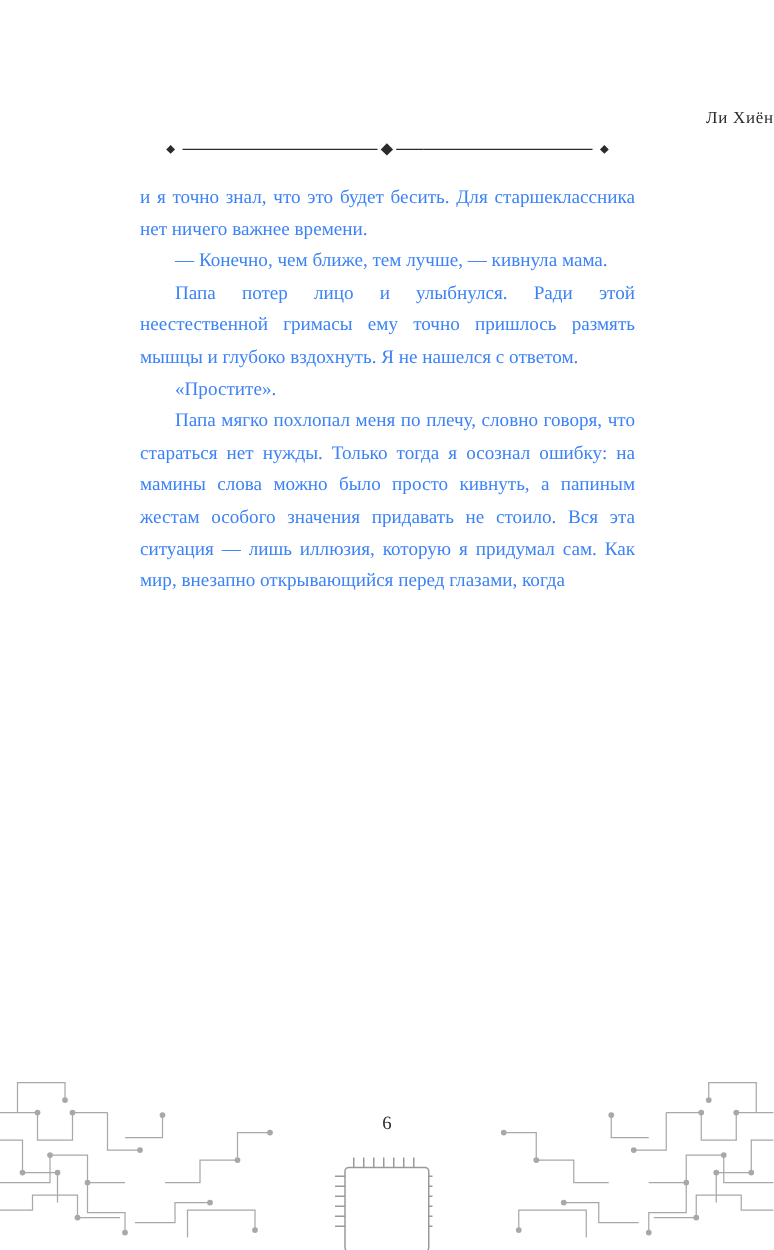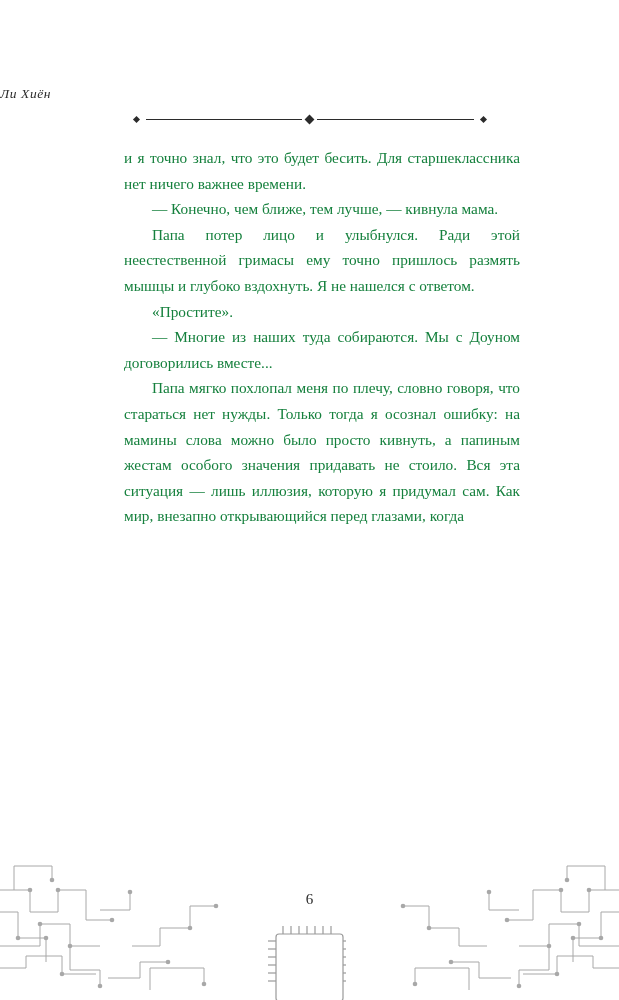--- a/index.html
+++ b/index.html
@@ -22,23 +22,22 @@
     width: 619px;
     height: 1000px;
   }
 
   
   .running-head {
     position: absolute;
     top: 86px;
     left: 0;
     width: 100%;
-    text-align: left;
+    text-align: right;
     font-family: "Liberation Serif", serif;
-    font-style: italic;
     font-size: 13.5px;
     letter-spacing: 0.6px;
     color: #2b2b2b;
   }
 
   
   .ornament {
     position: absolute;
     top: 112px;
     left: 50%;
@@ -83,23 +82,22 @@
   
   .text-block {
     position: absolute;
     top: 145px;
     left: 112px;
     width: 396px;
     font-size: 15.3px;
     line-height: 25.6px;
     text-align: justify;
     text-justify: inter-word;
-    color: #15803d;
+    color: #3b82f6;
     hyphens: manual;
-    margin-left: 12px;
   }
   .text-block p {
     margin: 0;
     text-indent: 0;
   }
   .text-block p.ind {
     text-indent: 28px;
   }
   .text-block p:last-child { }
 
@@ -144,21 +142,20 @@
     <span class="orn-line"></span>
     <span class="orn-gap"></span>
     <span class="orn-dot"></span>
   </div>
 
   <div class="text-block">
     <p>и я точно знал, что это будет бесить. Для старшеклассника нет ничего важнее времени.</p>
     <p class="ind">— Конечно, чем ближе, тем лучше, — кивнула мама.</p>
     <p class="ind">Папа потер лицо и улыбнулся. Ради этой неестественной гримасы ему точно пришлось размять мышцы и глубоко вздохнуть. Я не нашелся с ответом.</p>
     <p class="ind">«Простите».</p>
-    <p class="ind">— Многие из наших туда собираются. Мы с Доуном договорились вместе...</p>
     <p class="ind">Папа мягко похлопал меня по плечу, словно говоря, что стараться нет нужды. Только тогда я осознал ошибку: на мамины слова можно было просто кивнуть, а папиным жестам особого значения придавать не стоило. Вся эта ситуация — лишь иллюзия, которую я придумал сам. Как мир, внезапно открывающийся перед глазами, когда</p>
   </div>
 
   <div class="footer-deco">
     <svg width="619" height="150" viewBox="0 0 619 150">
       <g stroke="#a8a8a8" stroke-width="1" fill="none">
 
         <path d="M0 40 H30 V62 H58 V40 H86"></path>
         <path d="M0 62 H18 V88 H46"></path>
         <path d="M0 96 H40 V74 H70 V96 H100"></path>

